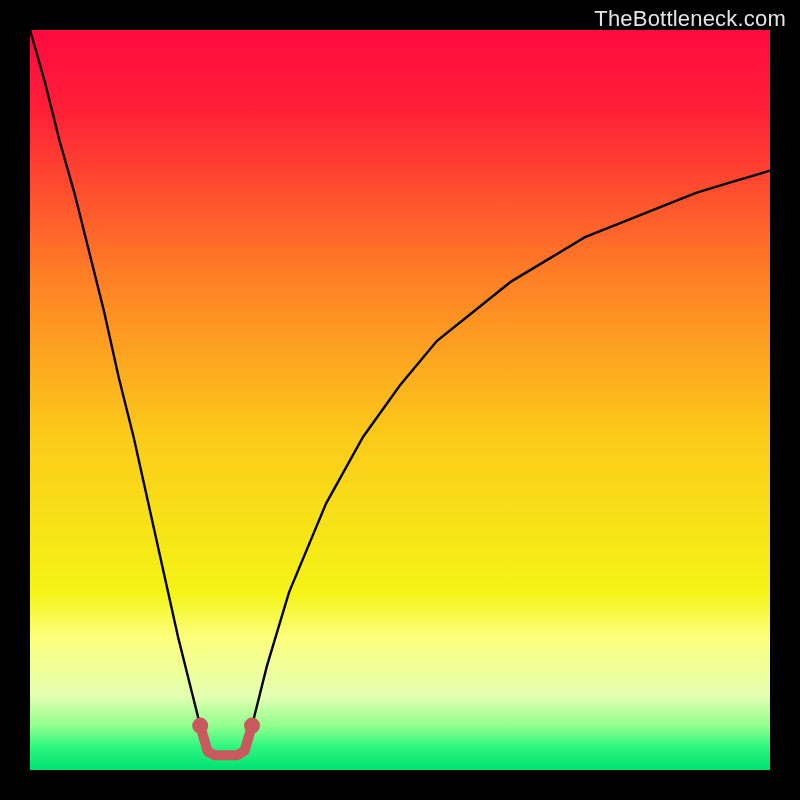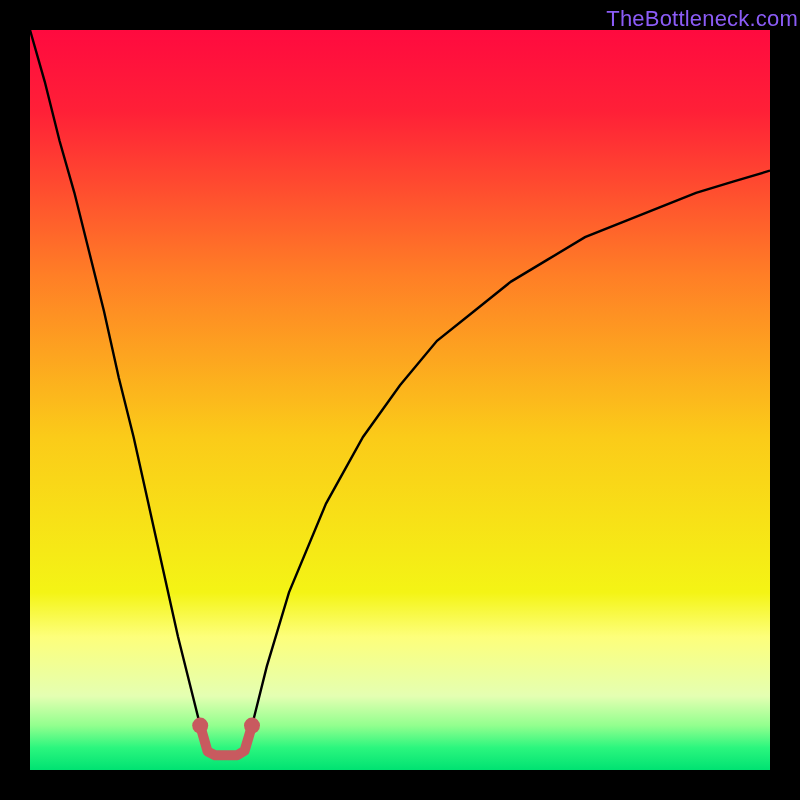--- a/index.html
+++ b/index.html
@@ -21,24 +21,24 @@
   .plot-area {
     position: absolute;
     left: 0;
     top: 0;
     width: 740px;
     height: 740px;
   }
   .watermark {
     position: absolute;
     top: 6px;
-    right: 2px;
+    right: 14px;
     font-family: Arial, Helvetica, sans-serif;
     font-size: 22px;
-    color: #8b5cf6;
+    color: #e5e5e5;
     font-weight: 500;
     letter-spacing: 0.2px;
   }
 </style>
 </head>
 <body>
 
 <div class="frame">
   <svg class="plot-area" viewBox="0 0 740 740" preserveAspectRatio="none">
     <defs>

